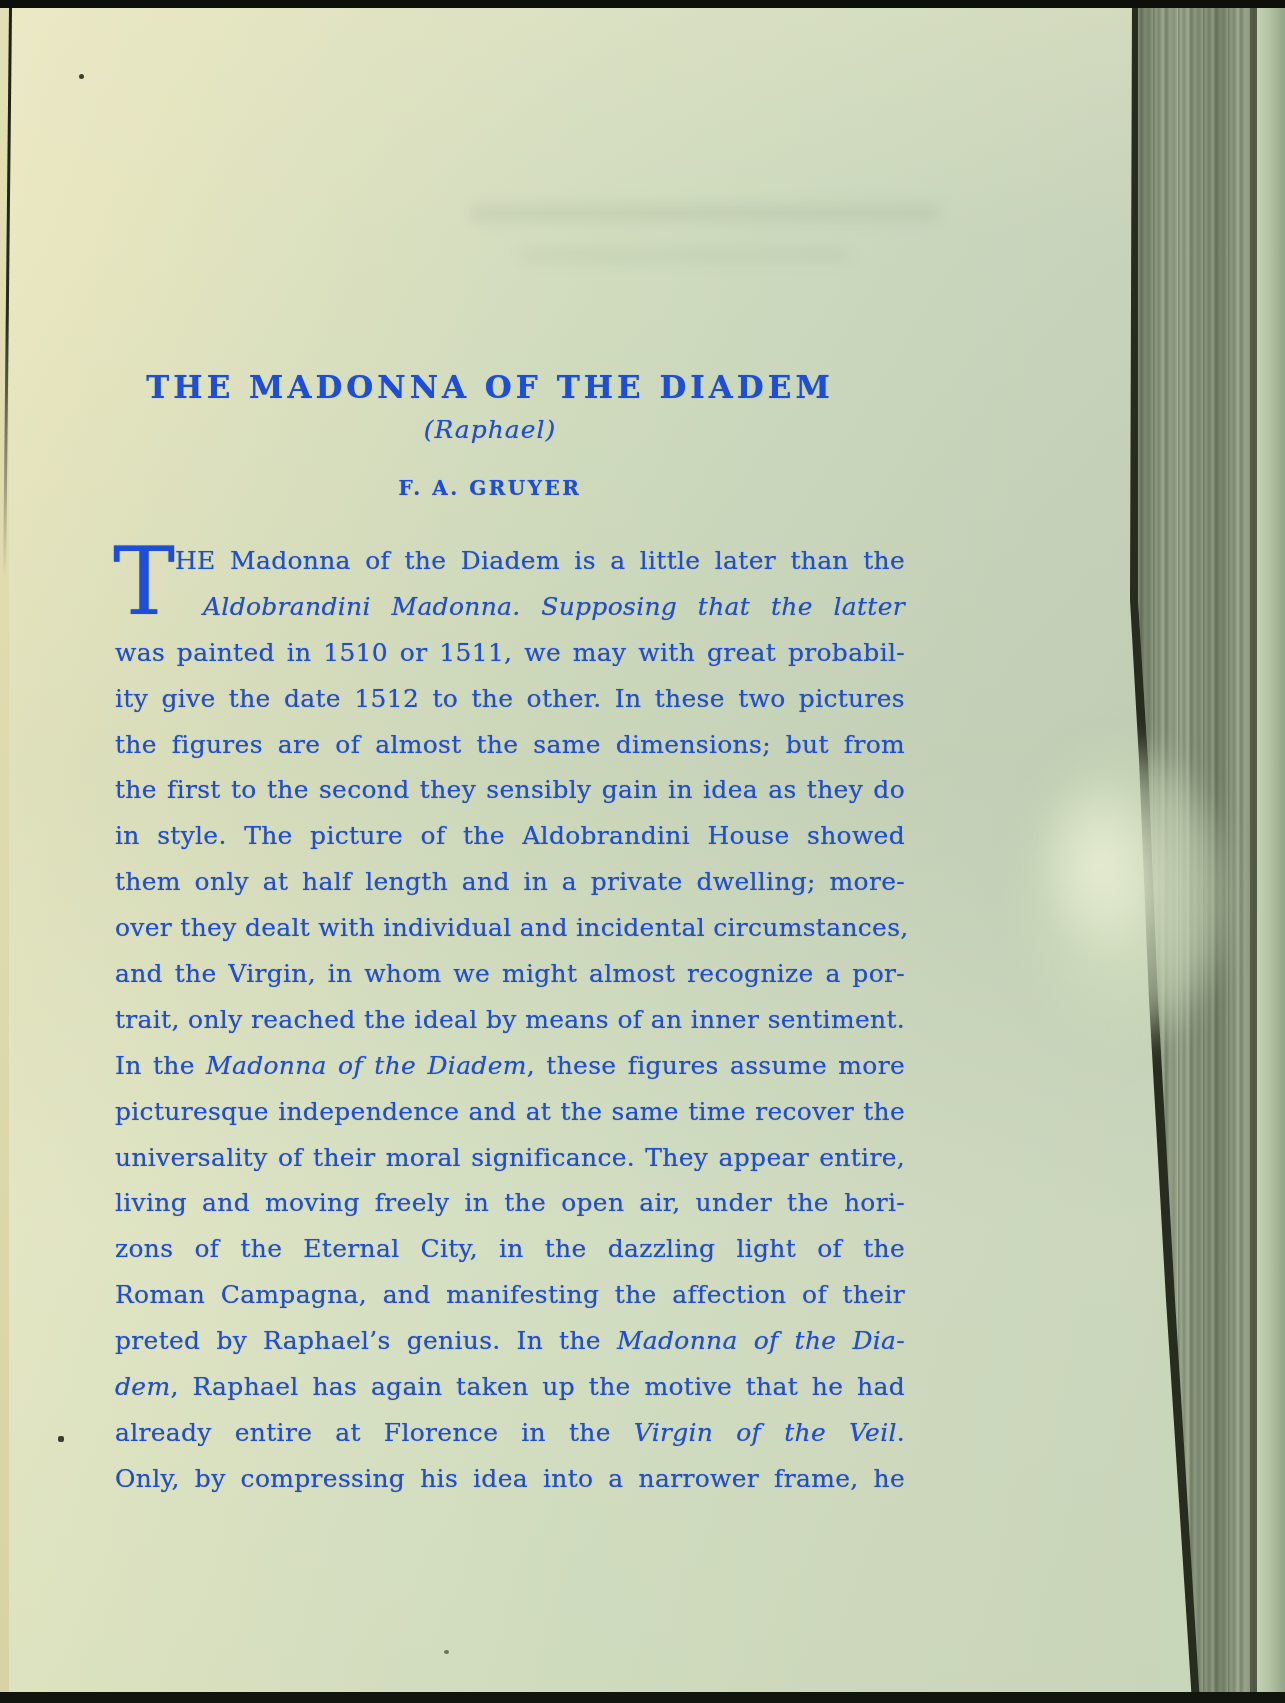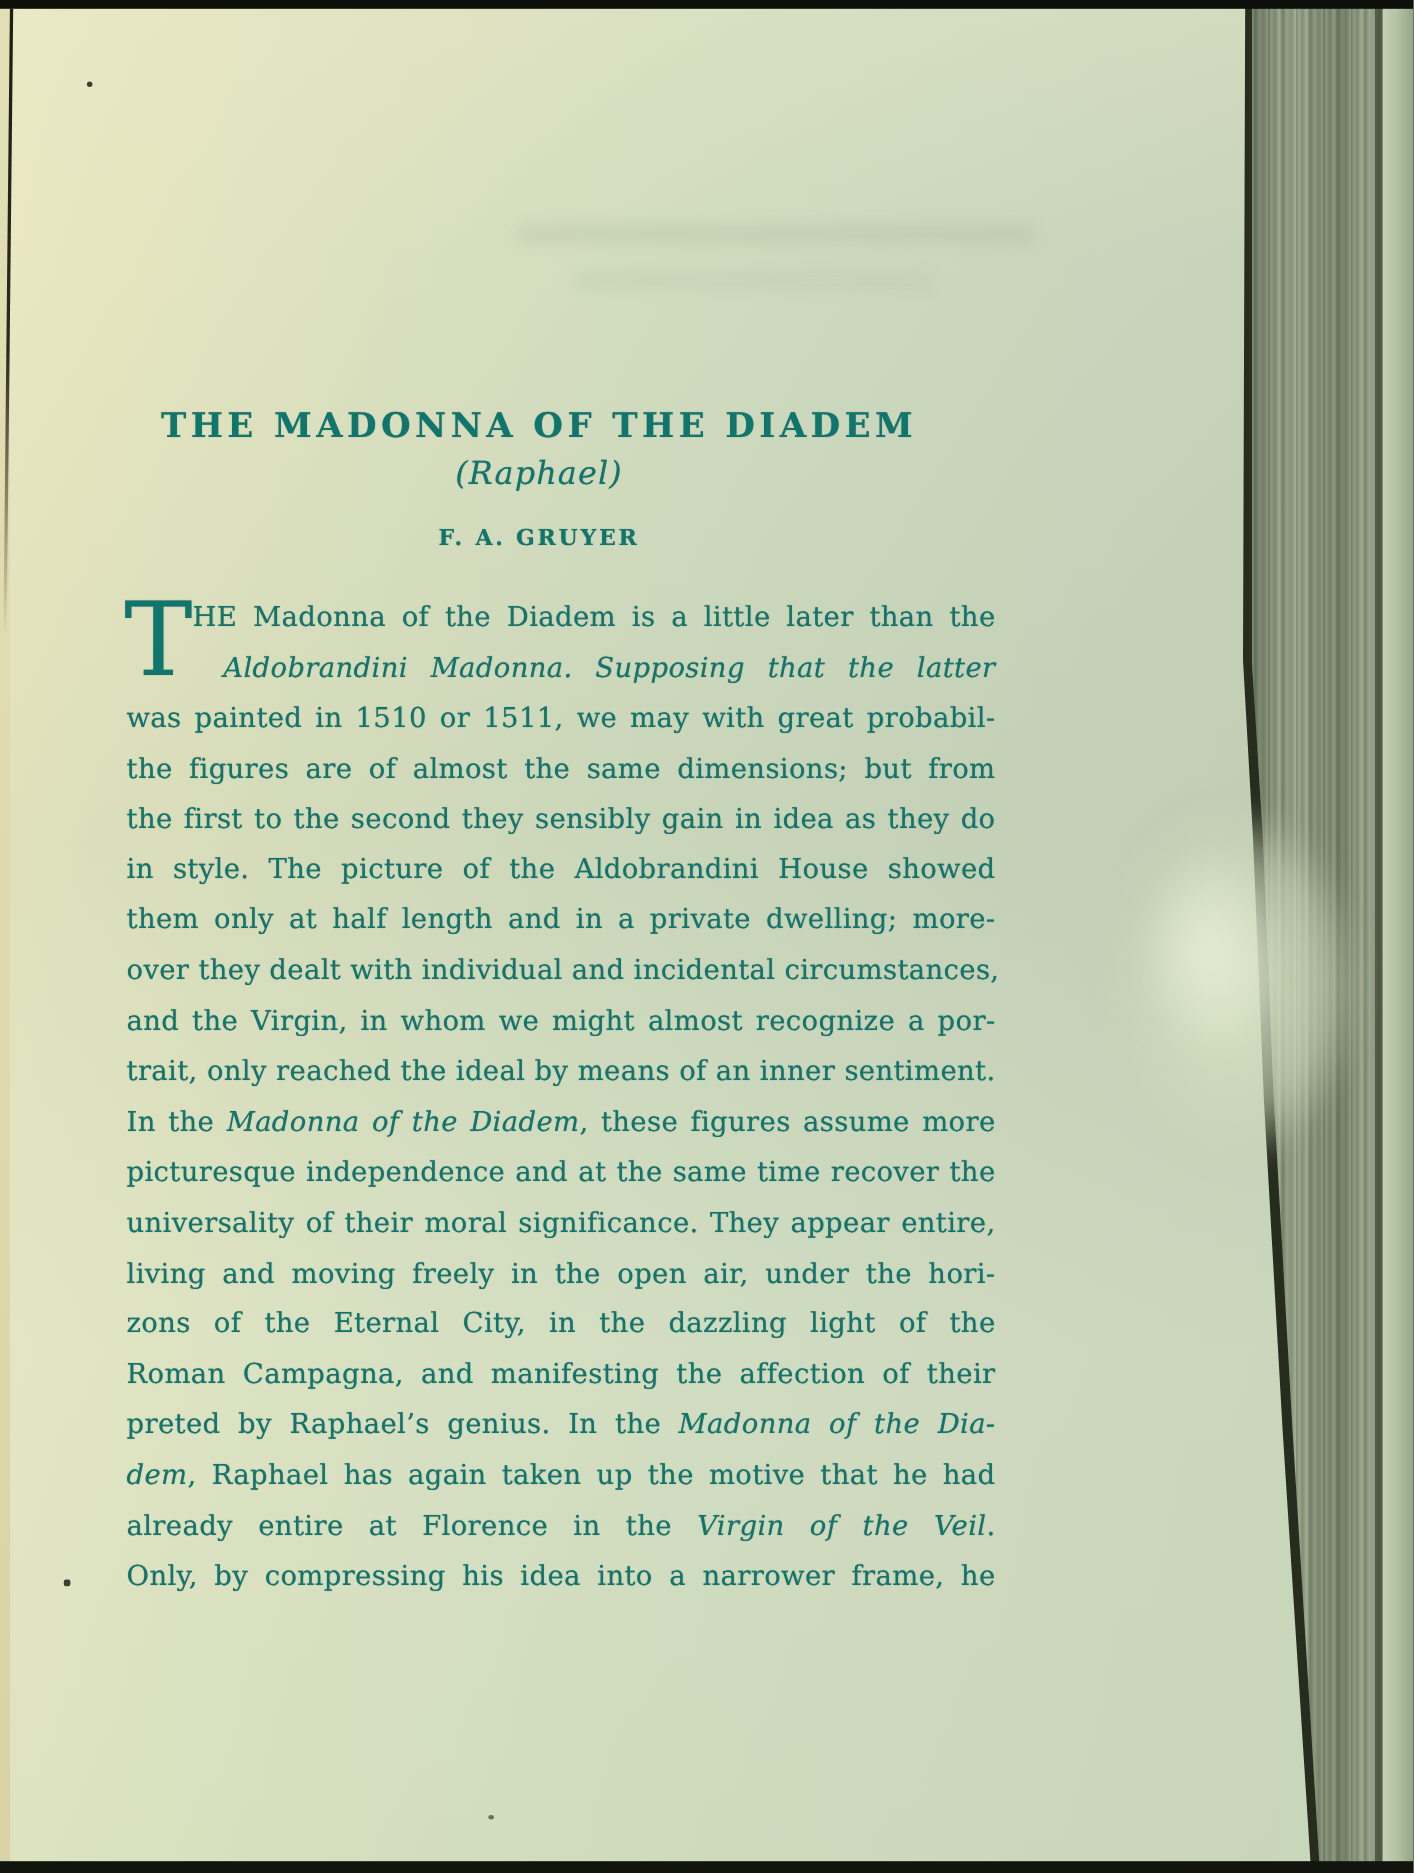--- a/index.html
+++ b/index.html
@@ -80,28 +80,28 @@
   .bleed{position:absolute;background:rgba(130,152,122,.16);filter:blur(7px);border-radius:6px;}
   .bleed-1{left:470px;top:205px;width:470px;height:16px;}
   .bleed-2{left:520px;top:248px;width:330px;height:14px;opacity:.7;}
 
   .speck{position:absolute;border-radius:50%;background:#3a4030;}
   .speck-1{left:79px;top:74px;width:5px;height:5px;}
   .speck-2{left:58px;top:1436px;width:6px;height:6px;border-radius:2px;}
   .speck-3{left:444px;top:1650px;width:5px;height:4px;opacity:.7;}
 
   
-  .ink{color:#0f766e;text-shadow:0 0 1px rgba(34,43,32,.45);}
+  .ink{color:#1d4ed8;text-shadow:0 0 1px rgba(34,43,32,.45);}
   .heading-block{position:absolute;left:95px;top:368px;width:790px;text-align:center;}
   .title{
     font-size:31px;font-weight:bold;letter-spacing:4px;
     line-height:38px;margin:0;
   }
   .subtitle{
-    font-size:29px;font-style:italic;letter-spacing:1px;
+    font-size:25px;font-style:italic;letter-spacing:1px;
     line-height:36px;margin:6px 0 0 0;font-weight:normal;
   }
   .author{
     font-size:20px;font-weight:bold;letter-spacing:2.5px;
     margin:28px 0 0 0;
   }
   .body-text{
     position:absolute;left:115px;top:538px;width:790px;
     font-size:25px;line-height:45.9px;
     letter-spacing:.3px;
@@ -132,20 +132,21 @@
     <h1 class="title ink">THE MADONNA OF THE DIADEM</h1>
     <div class="subtitle ink">(Raphael)</div>
     <div class="author ink">F. A. GRUYER</div>
   </div>
 
   <div class="body-text ink" id="body-text">
     <div class="drop-cap">T</div>
   <div class="line line-1"><span>HE Madonna of the Diadem is a little later than the</span></div>
       <div class="line line-2"><span>Aldobrandini Madonna.  Supposing that the latter</span></div>
       <div class="line"><span>was painted in 1510 or 1511, we may with great probabil-</span></div>
+      <div class="line"><span>ity give the date 1512 to the other.  In these two pictures</span></div>
       <div class="line"><span>the figures are of almost the same dimensions; but from</span></div>
       <div class="line"><span>the first to the second they sensibly gain in idea as they do</span></div>
       <div class="line"><span>in style.  The picture of the Aldobrandini House showed</span></div>
       <div class="line"><span>them only at half length and in a private dwelling; more-</span></div>
       <div class="line"><span>over they dealt with individual and incidental circumstances,</span></div>
       <div class="line"><span>and the Virgin, in whom we might almost recognize a por-</span></div>
       <div class="line"><span>trait, only reached the ideal by means of an inner sentiment.</span></div>
       <div class="line"><span>In the </span><span class="it">Madonna of the Diadem</span><span>, these figures assume more</span></div>
       <div class="line"><span>picturesque independence and at the same time recover the</span></div>
       <div class="line"><span>universality of their moral significance.  They appear entire,</span></div>

